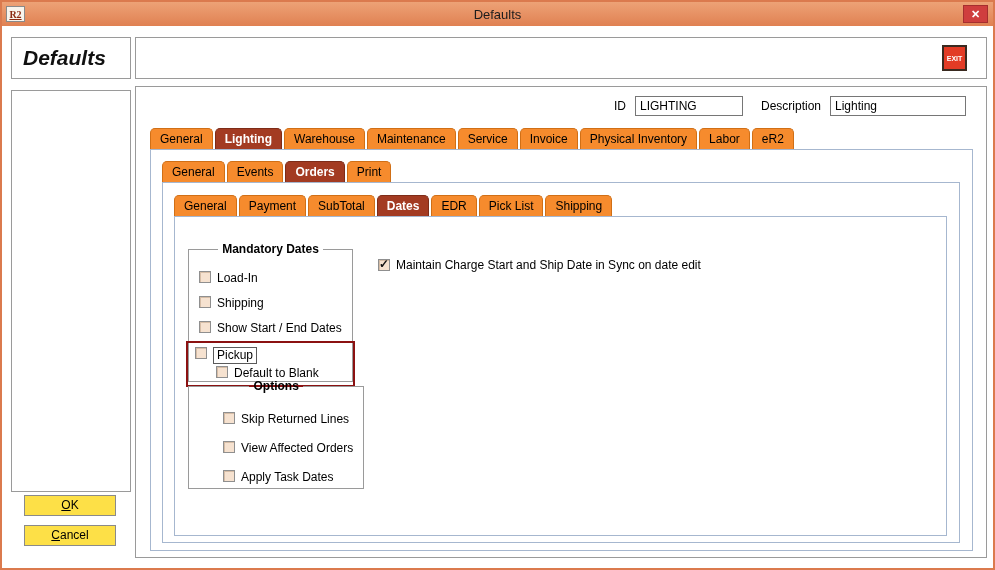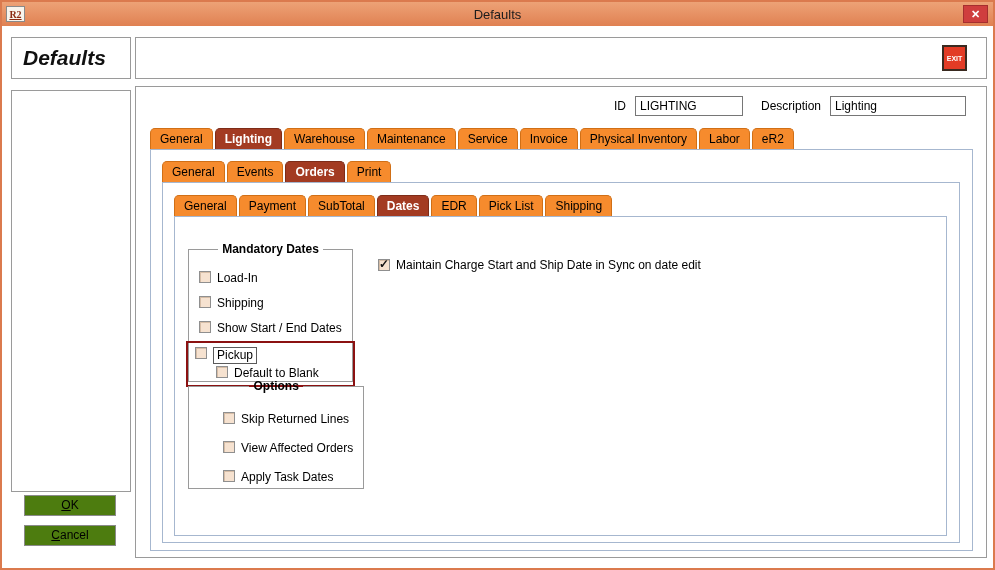--- a/index.html
+++ b/index.html
@@ -70,21 +70,21 @@
     display: flex; align-items: center; justify-content: center;
   }
   .left-list {
     position: absolute; left: 9px; top: 64px;
     width: 120px; height: 402px;
     border: 1px solid #9a9a9a; background: #fff;
   }
   .btn {
     position: absolute; left: 22px;
     width: 92px; height: 21px;
-    background: #4d7c0f; border: 1px solid #8a8a8a;
+    background: #fde047; border: 1px solid #8a8a8a;
     font-size: 12px; text-align: center; line-height: 19px;
     cursor: default;
   }
   .btn::first-letter { text-decoration: underline; }
   .ok-btn { top: 469px; }
   .cancel-btn { top: 499px; }
 
   
   .main-panel {
     position: absolute; left: 133px; top: 60px;

